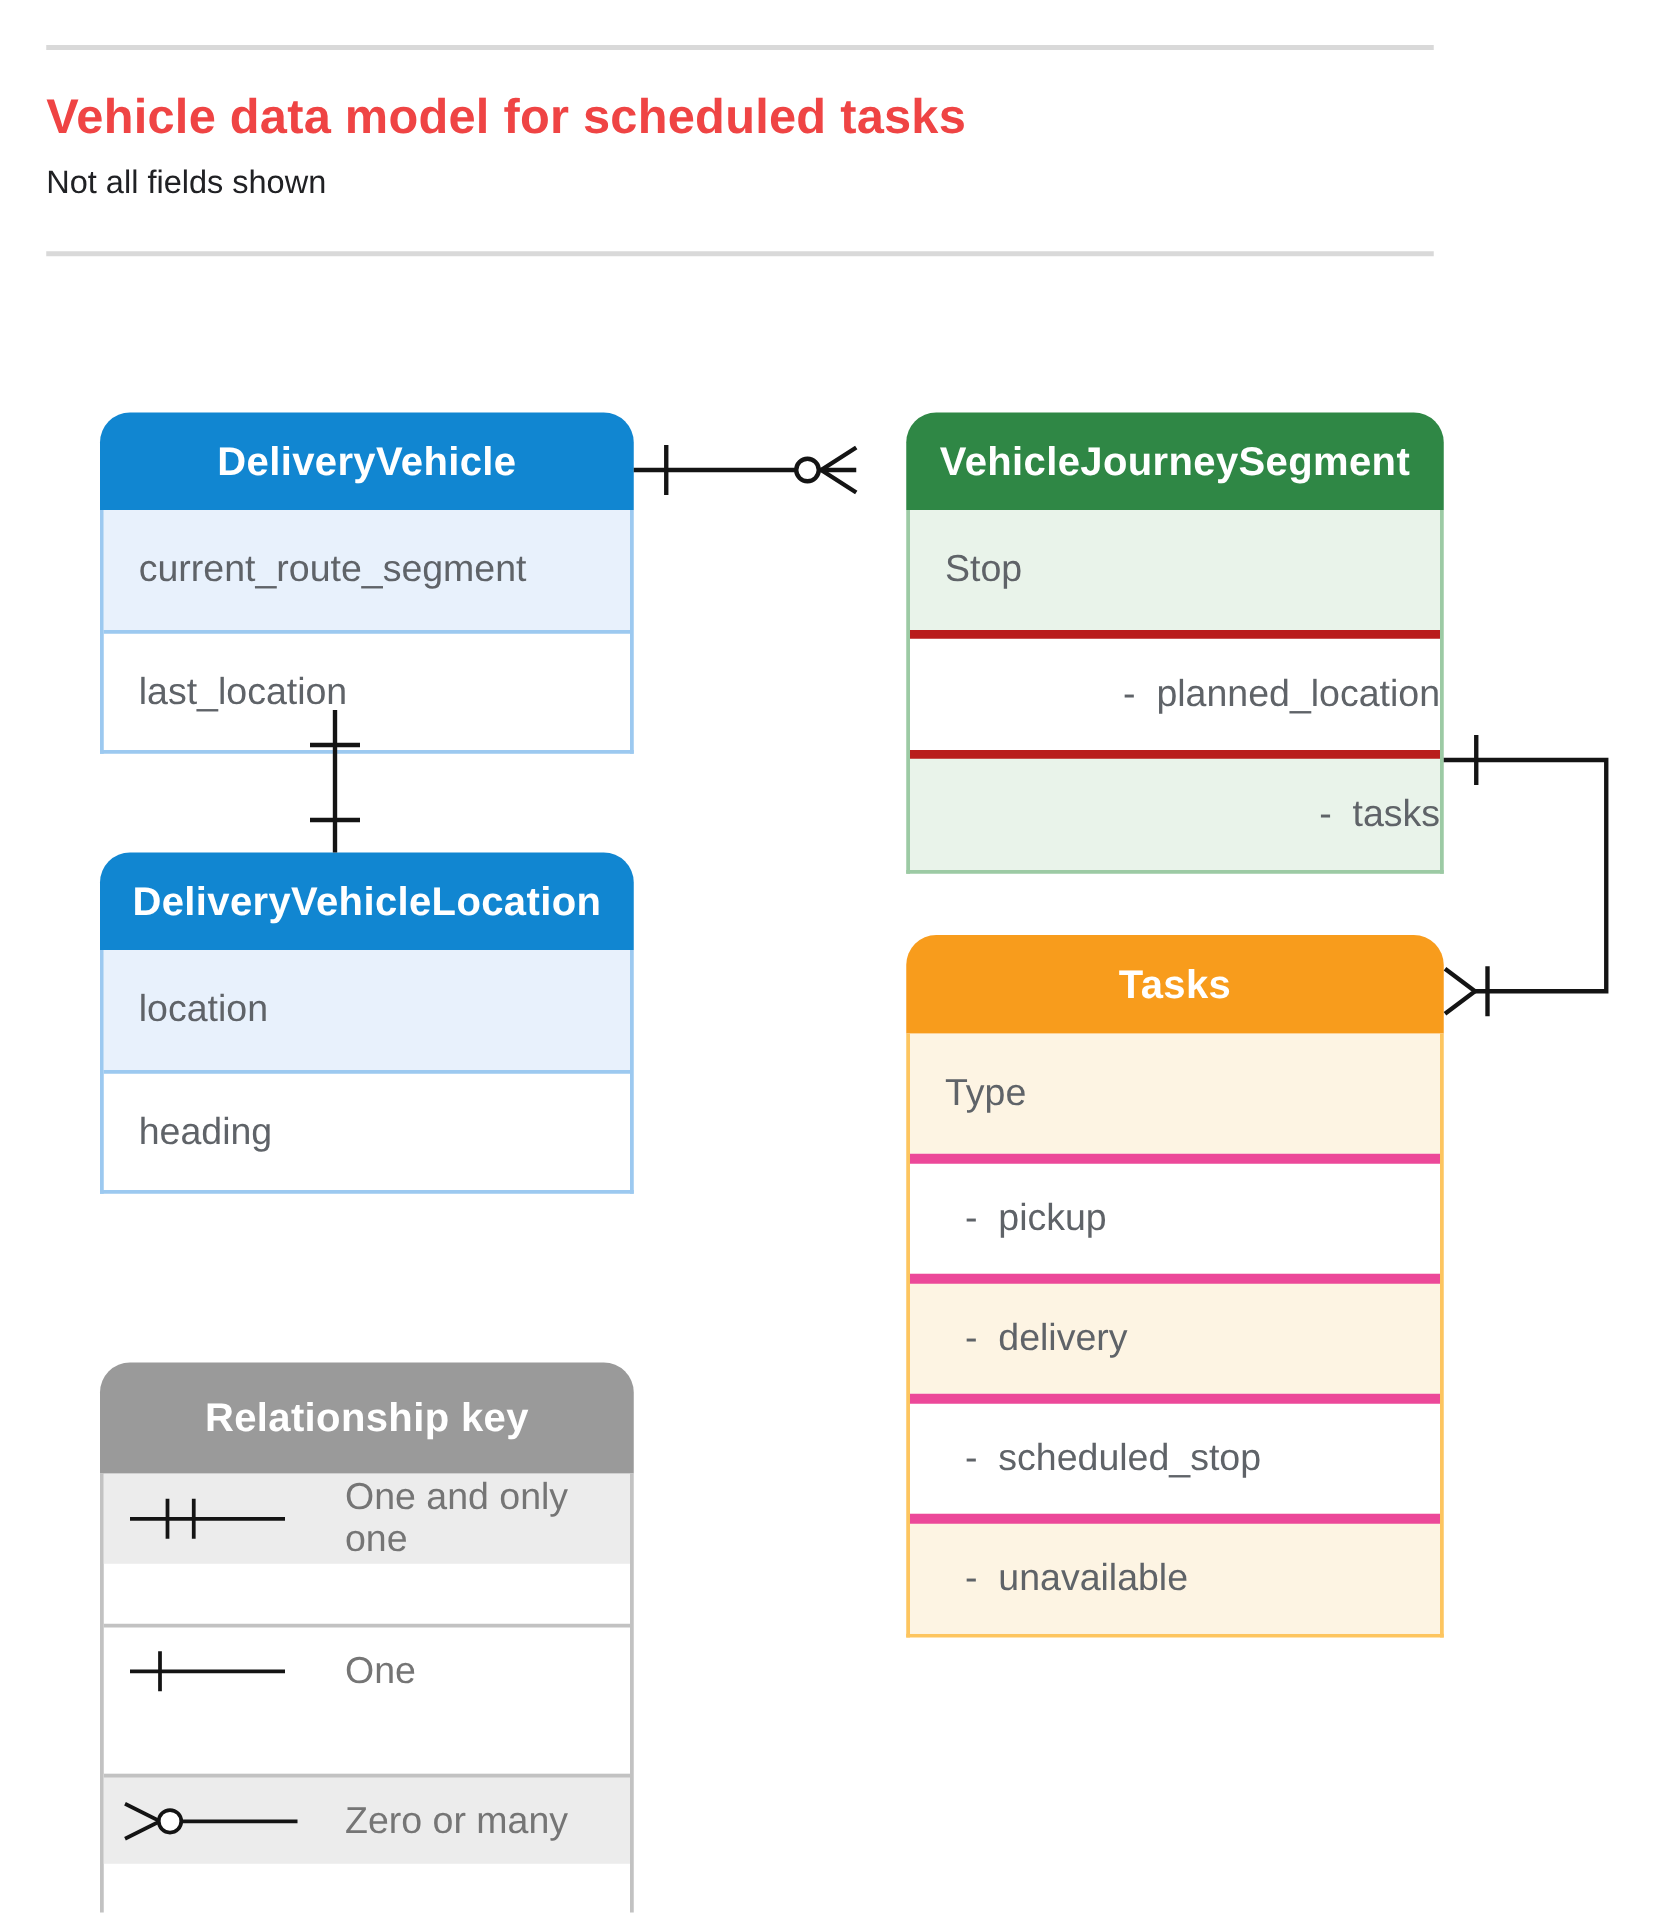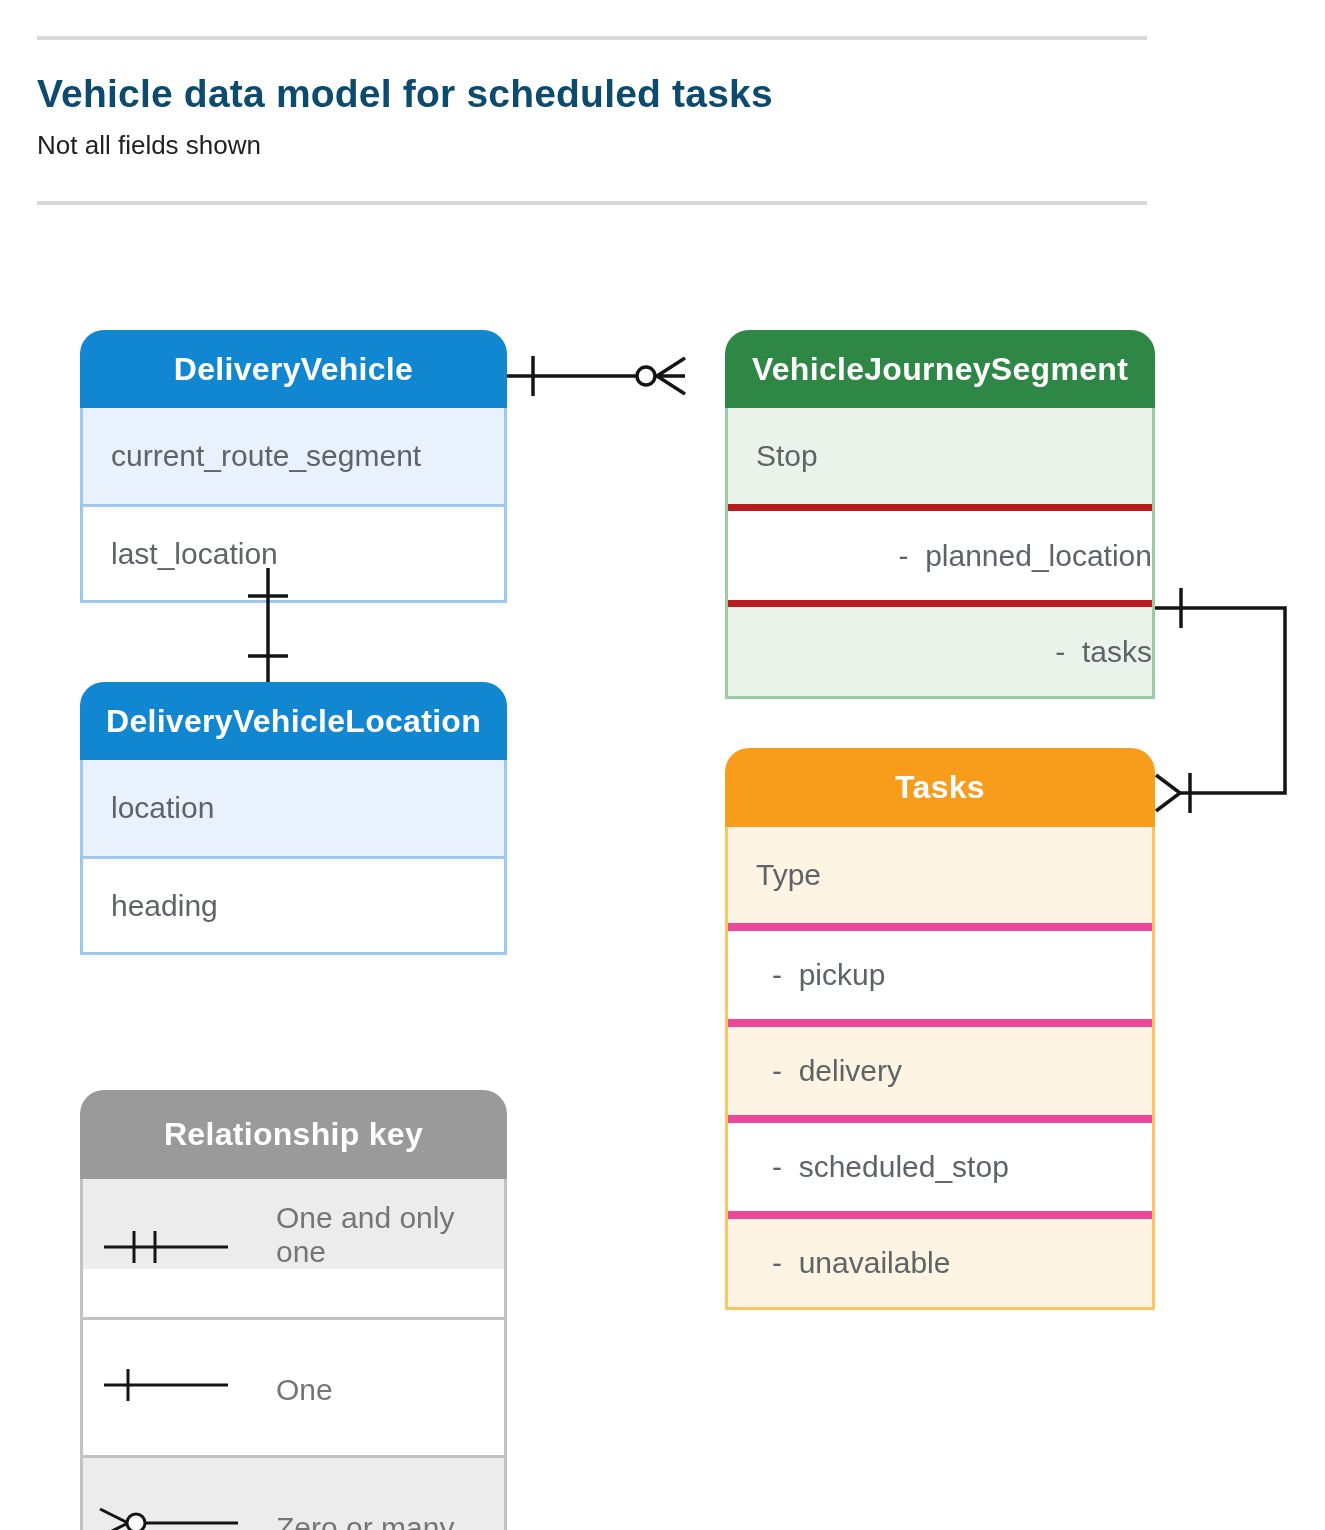--- a/index.html
+++ b/index.html
@@ -6,21 +6,21 @@
   html,body { background:#ffffff; }
   body {
     width:1325px; height:1530px; position:relative; overflow:hidden;
     font-family:"Liberation Sans", sans-serif;
   }
   .rule { position:absolute; left:37px; width:1110px; height:4px; background:#d9d9d9; }
   #rule-top { top:36px; }
   #rule-bottom { top:201px; }
   .page-title {
     position:absolute; left:37px; top:72px;
-    font-size:39px; font-weight:700; color:#0c4a6e; letter-spacing:0.2px;
+    font-size:39px; font-weight:700; color:#ef4444; letter-spacing:0.2px;
   }
   .page-subtitle {
     position:absolute; left:37px; top:130px;
     font-size:26px; font-weight:400; color:#202124;
   }
 
   
   .entity { position:absolute; z-index:1;padding-left:40px; }
   .ehead {
     height:78px; display:flex; align-items:center; justify-content:center;
@@ -44,21 +44,21 @@
 
   .orange .ehead { background:#f89c1c; }
   .orange .rows  { border:3px solid #fdc55f; border-top:none; }
   .orange .row + .row { border-top:8px solid #ec4899; }
   .orange .row.tint { background:#fdf4e3; }
 
   
   .gray .ehead { background:#9a9a9a; height:89px; }
   .gray .rows  { border:3px solid #c2c2c2; border-top:none; }
   .gray .row + .row { border-top:3px solid #c2c2c2;margin-top:48px; }
-  .gray .row { height:90px; padding-left:15px;align-items:flex-end; }
+  .gray .row { height:72px; padding-left:15px; }
   .gray .row.tint { background:#ececec; }
   .key-symbol { width:145px; height:44px; flex:0 0 145px; }
   .key-label { font-size:30px; color:#757575; margin-left:33px; }
 
   
   #connector-layer {
     position:absolute; left:0; top:0; z-index:5; pointer-events:none;
   }
   #connector-layer path, #connector-layer circle {
     stroke:#141414; stroke-width:3.5; fill:none;

